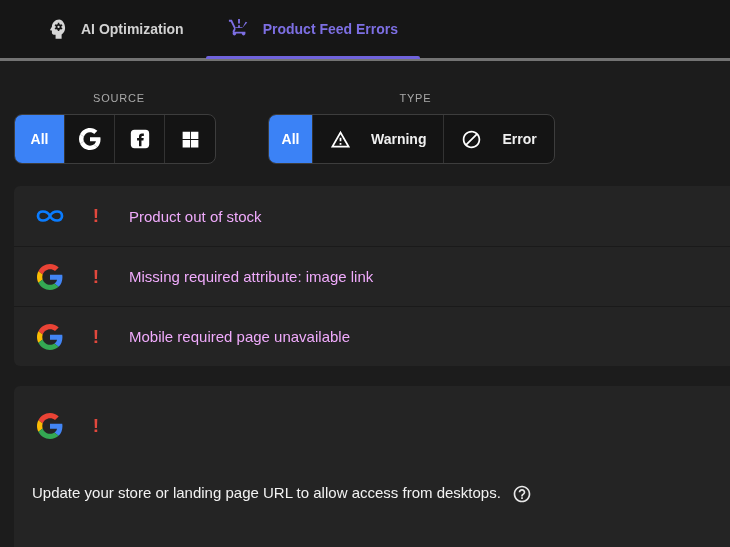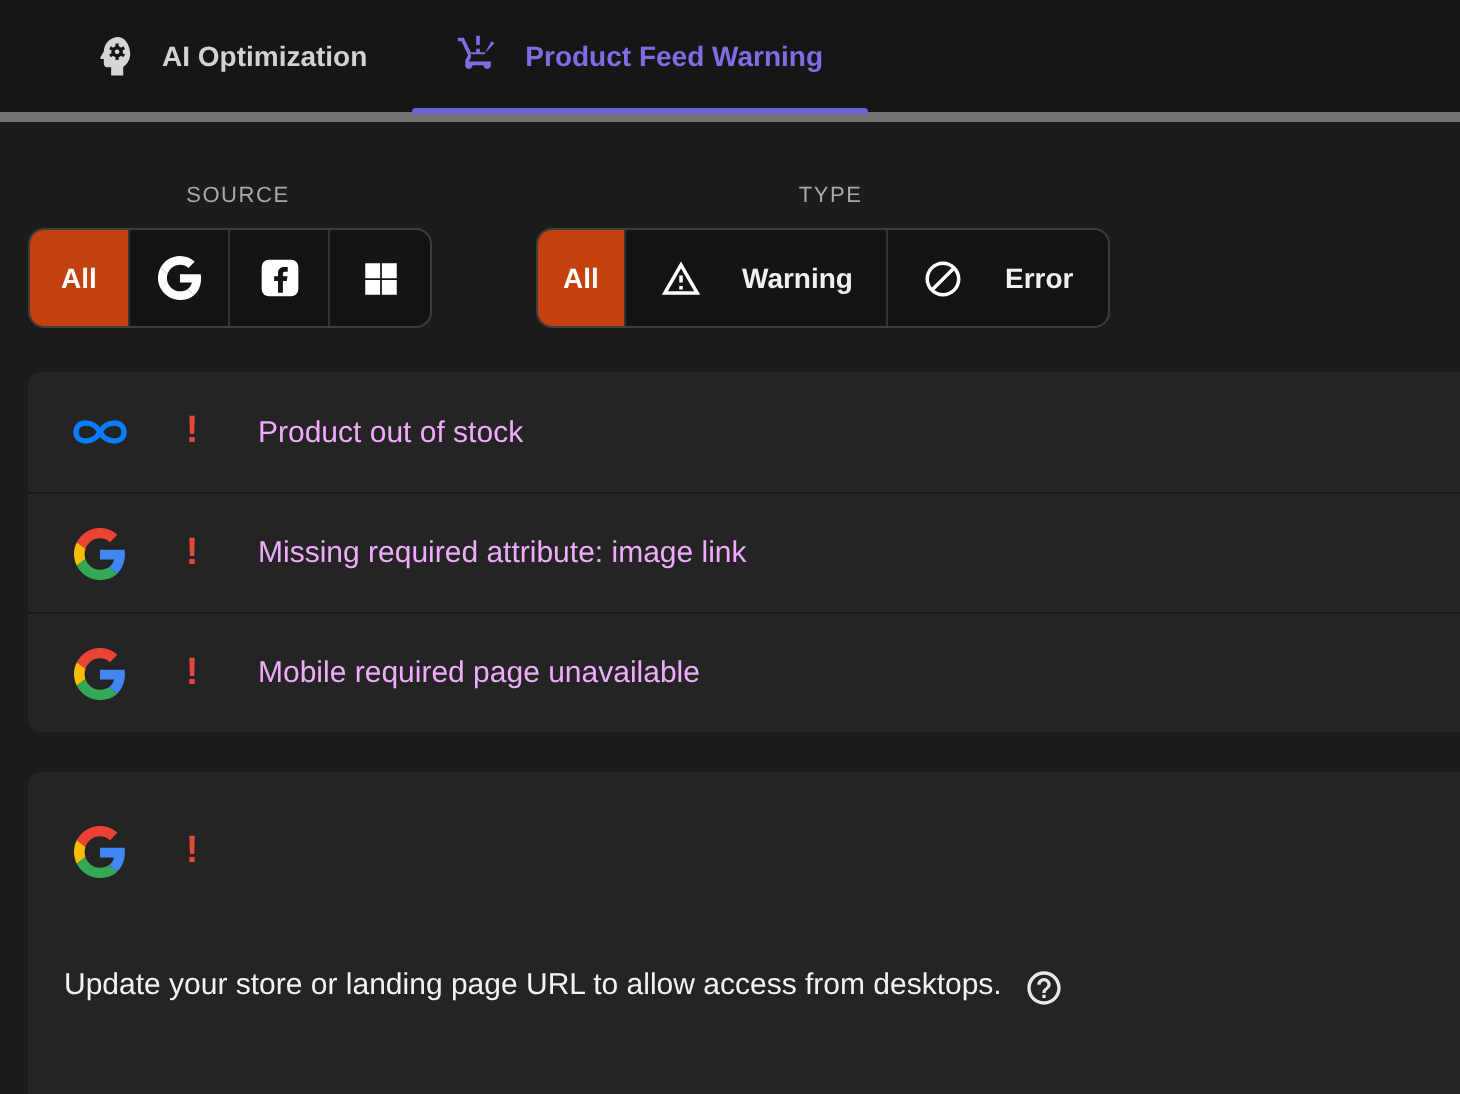--- a/index.html
+++ b/index.html
@@ -7,21 +7,21 @@
   body {
     background:#1c1c1c;
     font-family:"Liberation Sans", sans-serif;
     color:#eaeaea;
     position:relative;
   }
 
   
   .topbar {
     height:61px; background:#161616;
-    border-bottom:5px solid #737373;
+    border-bottom:3px solid #737373;
     display:flex; align-items:stretch;
     padding-left:25px;
   }
   .tab {
     display:flex; align-items:center; gap:13px;
     padding:0 22px; cursor:pointer; position:relative;
     font-size:14px; font-weight:600; color:#d2d2d2;
     white-space:nowrap;
   }
   .tab .ticon { display:flex; align-items:center; }
@@ -40,21 +40,21 @@
   .btn-group {
     display:flex; height:50px; background:#141414;
     border:1px solid #3d3d3d; border-radius:8px; overflow:hidden;
   }
   .seg {
     display:flex; align-items:center; justify-content:center; gap:9px;
     border-right:1px solid #333; cursor:pointer;
     color:#f0f0f0; font-size:14px; font-weight:700;
   }
   .seg:last-child { border-right:none; }
-  .seg.selected { background:#c2410c; color:#ffffff; }
+  .seg.selected { background:#3b82f6; color:#ffffff; }
   .src-seg { width:50px; }
   .type-all { width:44px; }
   .type-pad { padding:0 17px;gap:20px; }
 
   
   .card {
     margin-left:14px; width:716px; background:#242424;
     border-radius:6px 0 0 6px;
   }
   .card1 { margin-top:22px; }
@@ -102,21 +102,21 @@
     </span>
     <span>AI Optimization</span>
   </div>
 
   <div class="tab active">
     <span class="ticon">
       <svg width="22" height="22" viewBox="0 0 24 24">
         <path fill="#7d6fe3" d="M13 10h-2V8h2v2zm0-4h-2V1h2v5zm-6 9c-1.1 0-1.99.9-1.99 2S5.9 19 7 19s2-.9 2-2-.9-2-2-2zm10 0c-1.1 0-1.99.9-1.99 2s.89 2 1.99 2 2-.9 2-2-.9-2-2-2zm-8.9-5h7.45c.75 0 1.41-.41 1.75-1.03L21 4.96 19.25 4l-3.7 7H8.53L4.27 2H1v2h2l3.6 7.59-1.35 2.44C4.52 15.37 5.48 17 7 17h12v-2H7l1.1-2z"></path>
       </svg>
     </span>
-    <span>Product Feed Warning</span>
+    <span>Product Feed Errors</span>
   </div>
 
 </div>
 
 <div class="filters">
 
   <div class="filter-group">
     <div class="flabel">SOURCE</div>
     <div class="btn-group">
       <div class="seg src-seg selected">

